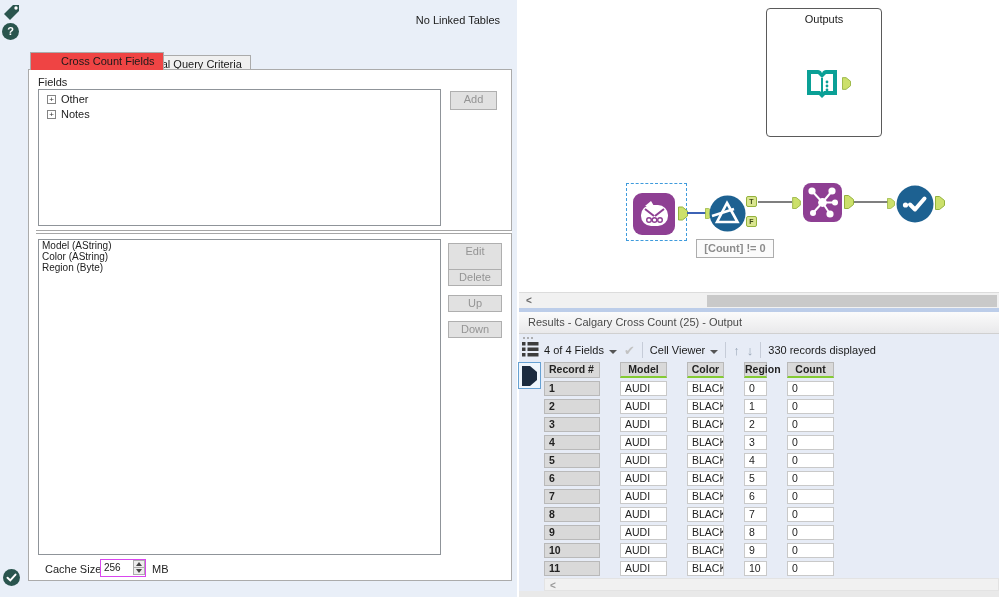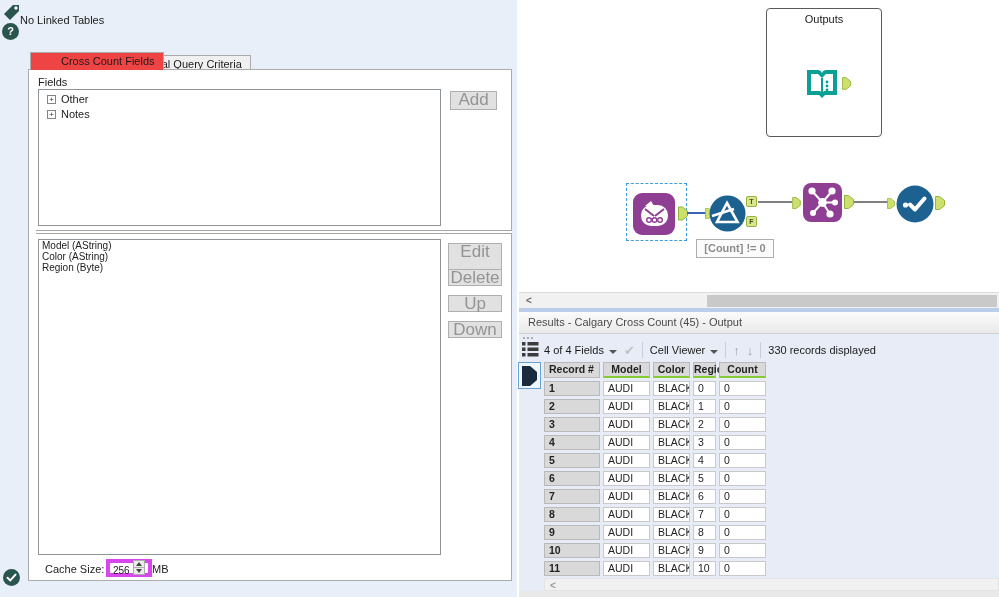--- a/index.html
+++ b/index.html
@@ -8,32 +8,32 @@
     --header-green:#85CB33; --dark-teal:#2A554E;
     --panel-blue:#E9EFF8; --results-bg:#E7ECF6;
   }
   *{box-sizing:border-box;margin:0;padding:0;}
   html,body{width:999px;height:597px;overflow:hidden;}
   body{font-family:"Liberation Sans","DejaVu Sans",sans-serif;font-size:11px;color:#222;background:#fff;position:relative;}
   .abs{position:absolute;}
 
   
   .left-panel{left:0;top:0;width:517px;height:597px;background:var(--panel-blue);}
-  .hdr-text{left:20px;top:14px;width:480px;text-align:left;color:#1a1a1a;}
+  .hdr-text{left:20px;top:14px;width:480px;text-align:right;color:#1a1a1a;}
   .tab{border:1px solid #ABABAB;border-bottom:none;padding:2px 8px;background:#F0F0F0;color:#1a1a1a;}
   .tab.active{background:#ef4444;height:18px;z-index:3;padding-left:30px;}
   .tab.inactive{height:14px;top:55px;}
   .tab-page{left:28px;top:69px;width:484px;height:512px;background:#fff;border:1px solid #ABABAB;}
   .group-box{background:#fff;border:1px solid #8F9499;}
   .tree-row{display:flex;align-items:center;margin:3px 0 0 8px;cursor:default;}
   .expand-box{width:9px;height:9px;border:1px solid #848484;background:#fff;font-size:8px;line-height:7px;text-align:center;color:#333;margin-right:5px;}
   .list-item{font-size:10px;line-height:10px;padding:1px 0 0 3px;}
-  .btn{background:#E1E1E1;border:1px solid #AFAFAF;color:#949494;text-align:center;font-size:17px;line-height:15px;cursor:default;}
+  .btn{background:#E1E1E1;border:1px solid #AFAFAF;color:#949494;text-align:center;font-size:11px;line-height:15px;cursor:default;}
   .sep-double{border-top:1px solid #A6A6A6;border-bottom:1px solid #A6A6A6;height:4px;background:#fff;}
-  .cache-input{border:4px solid #d946ef;background:#fff;font-size:10px;padding:2px 14px 0 3px;margin-left:6px;}
+  .cache-input{border:1px solid #d946ef;background:#fff;font-size:10px;padding:2px 14px 0 3px;}
   .spinner{width:12px;height:15px;border:1px solid #ACACAC;background:#EDEDED;display:flex;flex-direction:column;}
   .spinner div{flex:1;display:flex;align-items:center;justify-content:center;border-bottom:1px solid #ACACAC;}
   .spinner div:last-child{border-bottom:none;}
   .tri-up{width:0;height:0;border-left:3px solid transparent;border-right:3px solid transparent;border-bottom:4px solid #444;}
   .tri-down{width:0;height:0;border-left:3px solid transparent;border-right:3px solid transparent;border-top:4px solid #444;}
   .round-badge{width:17px;height:17px;border-radius:50%;background:var(--dark-teal);color:#fff;text-align:center;line-height:17px;font-weight:bold;font-size:11px;}
 
   
   .canvas{left:519px;top:0;width:480px;height:292px;background:#fff;}
   .outputs-box{left:766px;top:8px;width:116px;height:129px;background:#fff;border:1px solid #5A5A5A;border-radius:4px;}
@@ -52,21 +52,21 @@
   .results-titlebar{left:519px;top:312px;width:480px;height:22px;background:linear-gradient(#FBFBFB,#E9E9EB);border-bottom:1px solid #D0D0D0;color:#4A4A4A;line-height:21px;padding-left:9px;}
   .results-body{left:519px;top:334px;width:480px;height:257px;background:var(--results-bg);}
   .toolbar{left:544px;top:340px;height:20px;display:flex;align-items:center;gap:7px;color:#1a1a1a;}
   .tb-sep{width:1px;height:16px;background:#C6CCD8;}
   .caret{width:0;height:0;border-left:4px solid transparent;border-right:4px solid transparent;border-top:4px solid #555;display:inline-block;margin-left:5px;}
   .tb-check{color:#C2C2C2;font-size:13px;font-weight:bold;}
   .tb-arrow{color:#97A4B5;font-size:13px;font-weight:bold;}
   .anchor-btn{left:518px;top:362px;width:23px;height:27px;background:#EFF6FC;border:1px solid #66A1D2;display:flex;align-items:center;justify-content:center;}
 
   .grid{left:544px;top:362px;}
-  .trow{display:flex;gap:3px;margin-bottom:3px;}
+  .trow{display:flex;gap:20px;margin-bottom:3px;}
   .cell{height:15px;border:1px solid #C9C9C9;background:#fff;font-size:10.5px;line-height:13px;padding-left:4px;overflow:hidden;}
   .cell.rec{background:#D9D9D9;border-color:#B9B9B9;font-weight:bold;}
   .hcell{height:16px;background:#D9D9D9;border:1px solid #B9B9B9;font-weight:bold;font-size:10.5px;line-height:13px;text-align:center;border-bottom:2px solid var(--header-green);}
   .hcell.rec{text-align:left;padding-left:4px;border-bottom:1px solid #B9B9B9;}
   .c0{width:56px;} .c1{width:47px;} .c2{width:37px;} .c3{width:23px;} .c4{width:47px;}
   .bottom-strip{left:519px;top:591px;width:480px;height:6px;background:#E9E9E9;}
 </style>
 </head>
 <body>
 
@@ -215,21 +215,21 @@
 <svg class="abs" style="left:935px;top:196px" width="10" height="14" viewBox="0 0 10 14">
   <polygon points="0.5,0.5 4.5,0.5 9.5,4.5 9.5,9.5 4.5,13.5 0.5,13.5" fill="var(--anchor-green)" stroke="var(--anchor-border)"></polygon>
 </svg>
 
 <div class="abs hscroll" style="left:519px;top:292px;width:480px;height:16px">
   <span class="scroll-arrow" style="position:absolute;left:7px;top:1px">&lt;</span>
   <div class="hthumb" style="position:absolute;left:188px;top:2px;width:290px;height:12px"></div>
 </div>
 
 <div class="abs splitter"></div>
-<div class="abs results-titlebar">Results - Calgary Cross Count (45) - Output</div>
+<div class="abs results-titlebar">Results - Calgary Cross Count (25) - Output</div>
 <div class="abs results-body"></div>
 
 <svg class="abs" style="left:521px;top:336px" width="18" height="24" viewBox="0 0 18 24">
   <circle cx="3" cy="2" r="1" fill="#9A9A9A"></circle>
     <circle cx="7" cy="2" r="1" fill="#9A9A9A"></circle>
     <circle cx="11" cy="2" r="1" fill="#9A9A9A"></circle>
   <g fill="#3C3C3C">
     <rect x="1" y="6" width="3.5" height="3.5"></rect>
       <rect x="6.5" y="6" width="11" height="3.5"></rect>
     <rect x="1" y="11.5" width="3.5" height="3.5"></rect>

